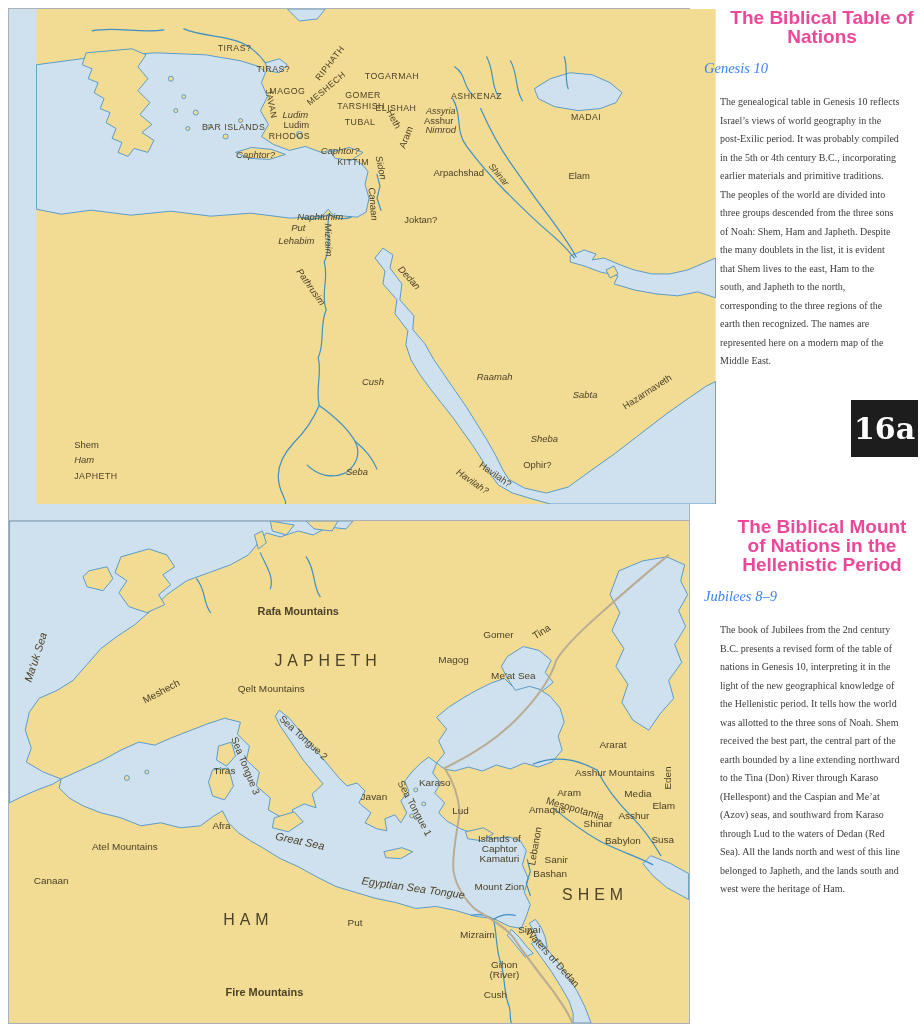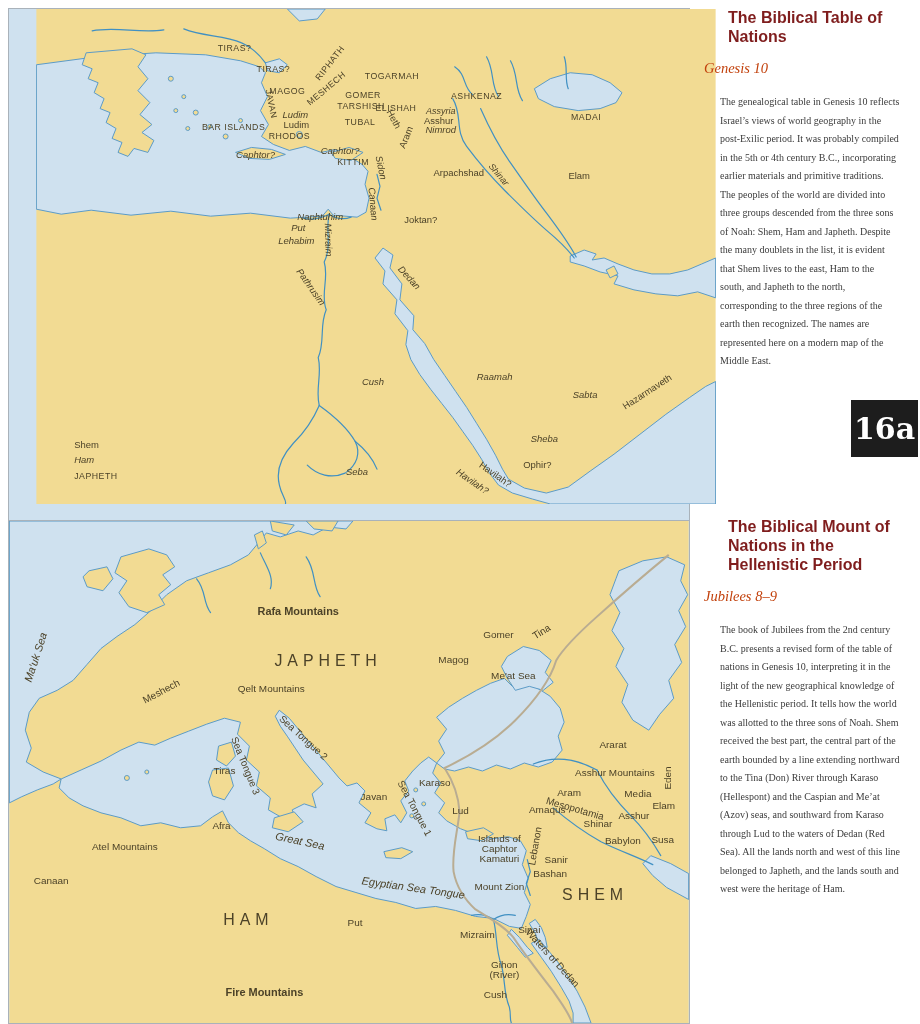--- a/index.html
+++ b/index.html
@@ -18,22 +18,22 @@
   #map1 .reg{font-size:9.5px;}
   #map1 .ital{font-size:9.5px;font-style:italic;}
   #map1 .geo{font-size:9px;font-style:italic;}
   #map2 .reg{font-size:10px;}
   #map2 .bold{font-size:11px;font-weight:bold;}
   #map2 .big{font-size:16px;letter-spacing:5px;}
   #map2 .seaI{font-style:italic;font-size:11px;}
   .col{position:absolute;left:704px;width:212px;color:#3b3b3b;}
   #colTop{top:8px;}
   #colBottom{top:517px;}
-  .col h3{font-family:"Liberation Sans",sans-serif;font-weight:bold;font-size:16px;line-height:19px;color:#7f1d1d;margin:0 0 13px 24px;}
-  .col .sub{font-family:"Liberation Serif",serif;font-style:italic;font-size:14.5px;line-height:18px;margin:0 0 1px 0;color:#c2410c;}
+  .col h3{font-family:"Liberation Sans",sans-serif;font-weight:bold;font-size:19px;line-height:19px;color:#ec4899;margin:0 0 13px 24px;text-align:center;}
+  .col .sub{font-family:"Liberation Serif",serif;font-style:italic;font-size:14.5px;line-height:18px;margin:0 0 1px 0;color:#3b82f6;}
   .col .body{font-family:"Liberation Serif",serif;font-size:10px;line-height:18.5px;margin:16px;}
   .badge{position:absolute;left:851px;top:400px;width:67px;height:57px;background:#1d1d1d;color:#ffffff;
          font-family:"DejaVu Serif",serif;font-weight:bold;font-size:30px;
          display:flex;align-items:center;justify-content:center;}
 </style>
 </head>
 <body>
 
 <div class="page">
 

